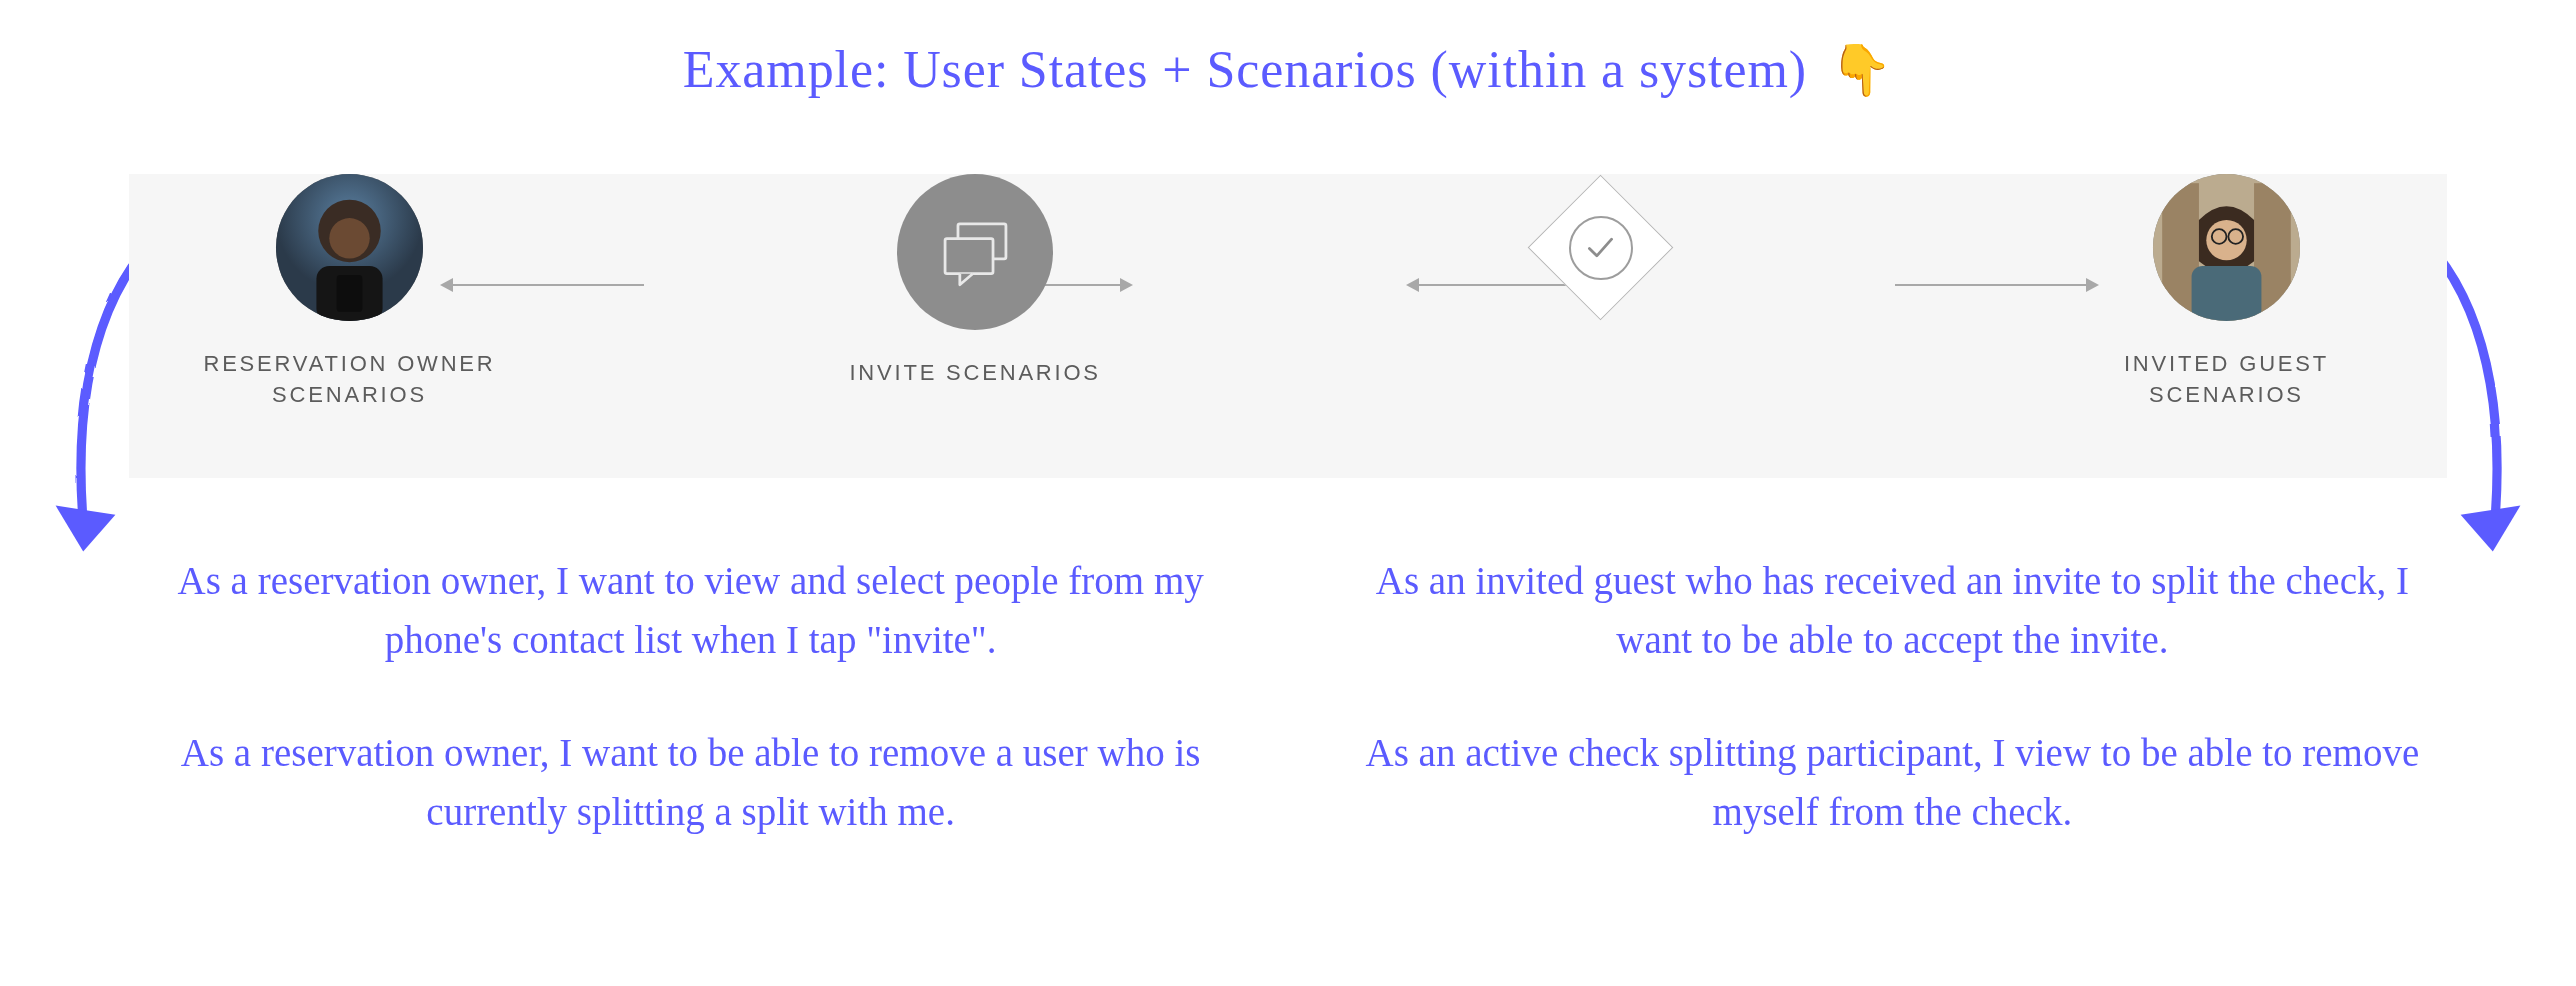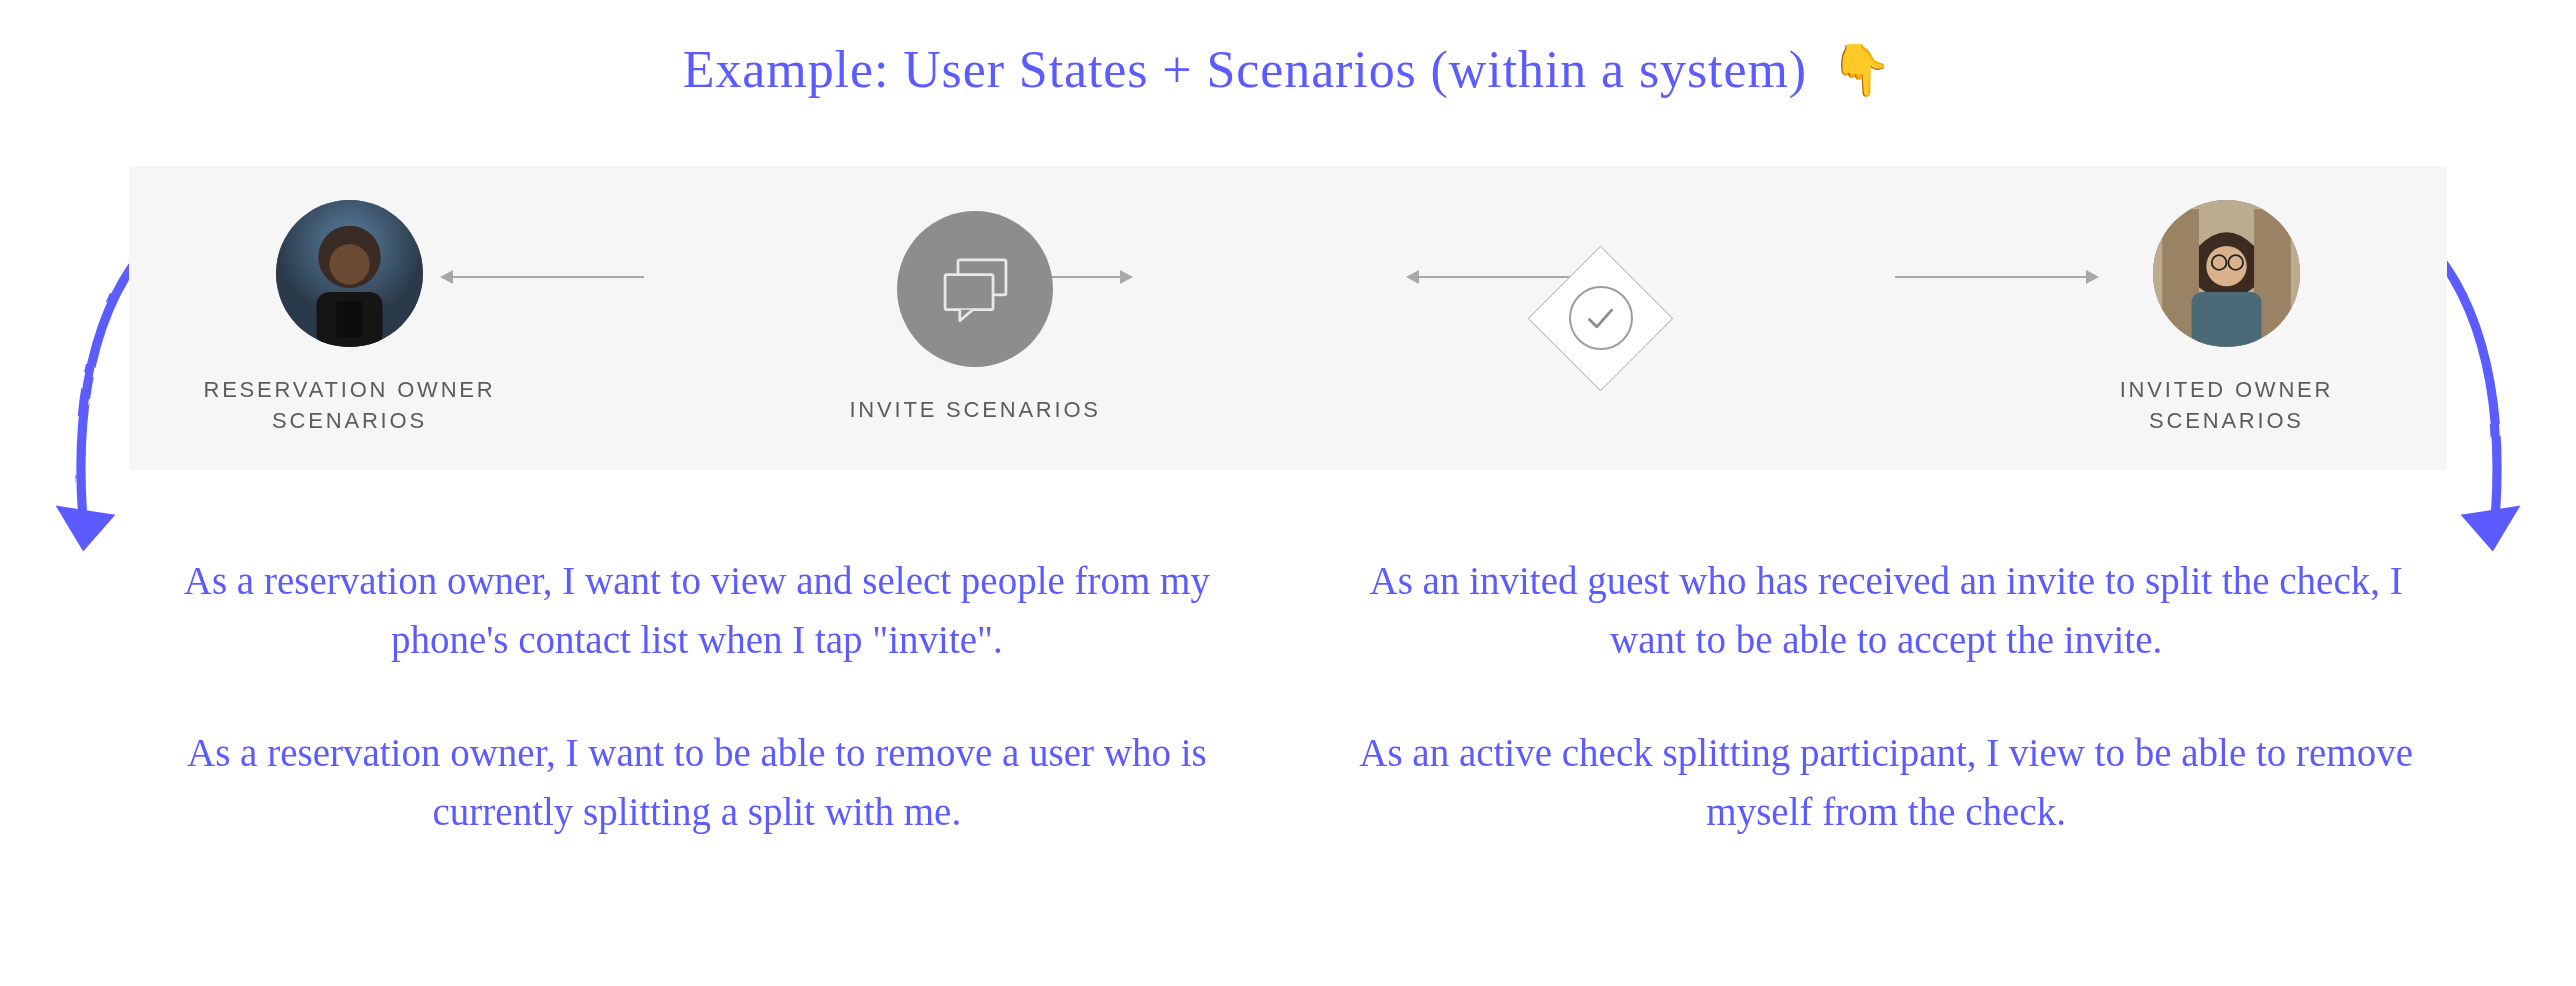--- a/index.html
+++ b/index.html
@@ -19,25 +19,24 @@
     color: #5b5bff;
     font-size: 52px;
     letter-spacing: 0.9px;
   }
   .title-row .emoji { font-size: 50px; margin-left: 9.2px; }
 
   .band {
     position: absolute;
     left: 129px;
     right: 129px;
-    top: 166px;
+    top: 174px;
     height: 304px;
     background: #f6f6f6;
     display: flex;
-    align-items: center;
     justify-content: space-between;
     padding: 0 64px;
   }
 
   .node {
     display: flex;
     flex-direction: column;
     align-items: center;
     width: 313px;
     position: relative;
@@ -126,21 +125,21 @@
   #swoop-left  { left: 28px;  top: 202px; width: 184px; height: 414px; }
   #swoop-right { right: 28px; top: 202px; width: 184px; height: 414px; }
 
   
   .stories {
     position: absolute;
     top: 552px;
     left: 136px;
     right: 129px;
     display: flex;
-    justify-content: center;
+    justify-content: space-between;
     gap: 80px;
   }
   .story-col {
     width: 48%;
     display: flex;
     flex-direction: column;
     gap: 55px;
   }
   .story {
     font-family: "Comic Sans MS", "Segoe Script", cursive;
@@ -245,21 +244,21 @@
         <rect x="0" y="0" width="160" height="160" fill="#a08860" opacity="0.35"></rect>
         <rect x="10" y="10" width="40" height="140" fill="#7a5c3a" opacity="0.5"></rect>
         <rect x="110" y="10" width="40" height="140" fill="#7a5c3a" opacity="0.5"></rect>
         <path d="M50 50 Q80 20 110 50 L110 95 Q80 120 50 95 Z" fill="#3b2b20"></path>
         <circle cx="80" cy="72" r="22" fill="#d9b28c"></circle>
         <circle cx="72" cy="68" r="8" fill="none" stroke="#222" stroke-width="2"></circle>
         <circle cx="90" cy="68" r="8" fill="none" stroke="#222" stroke-width="2"></circle>
         <rect x="42" y="100" width="76" height="60" rx="12" fill="#4a6a78"></rect>
       </svg>
     </div>
-    <div class="node-label">INVITED OWNER SCENARIOS</div>
+    <div class="node-label">INVITED GUEST SCENARIOS</div>
   </div>
 
 </div>
 
 <div class="stories">
   <div class="story-col">
     <div class="story">As a reservation owner, I want to view and select people from my phone's contact list when I tap "invite".</div>
     <div class="story">As a reservation owner, I want to be able to remove a user who is currently splitting a split with me.</div>
   </div>
   <div class="story-col">

